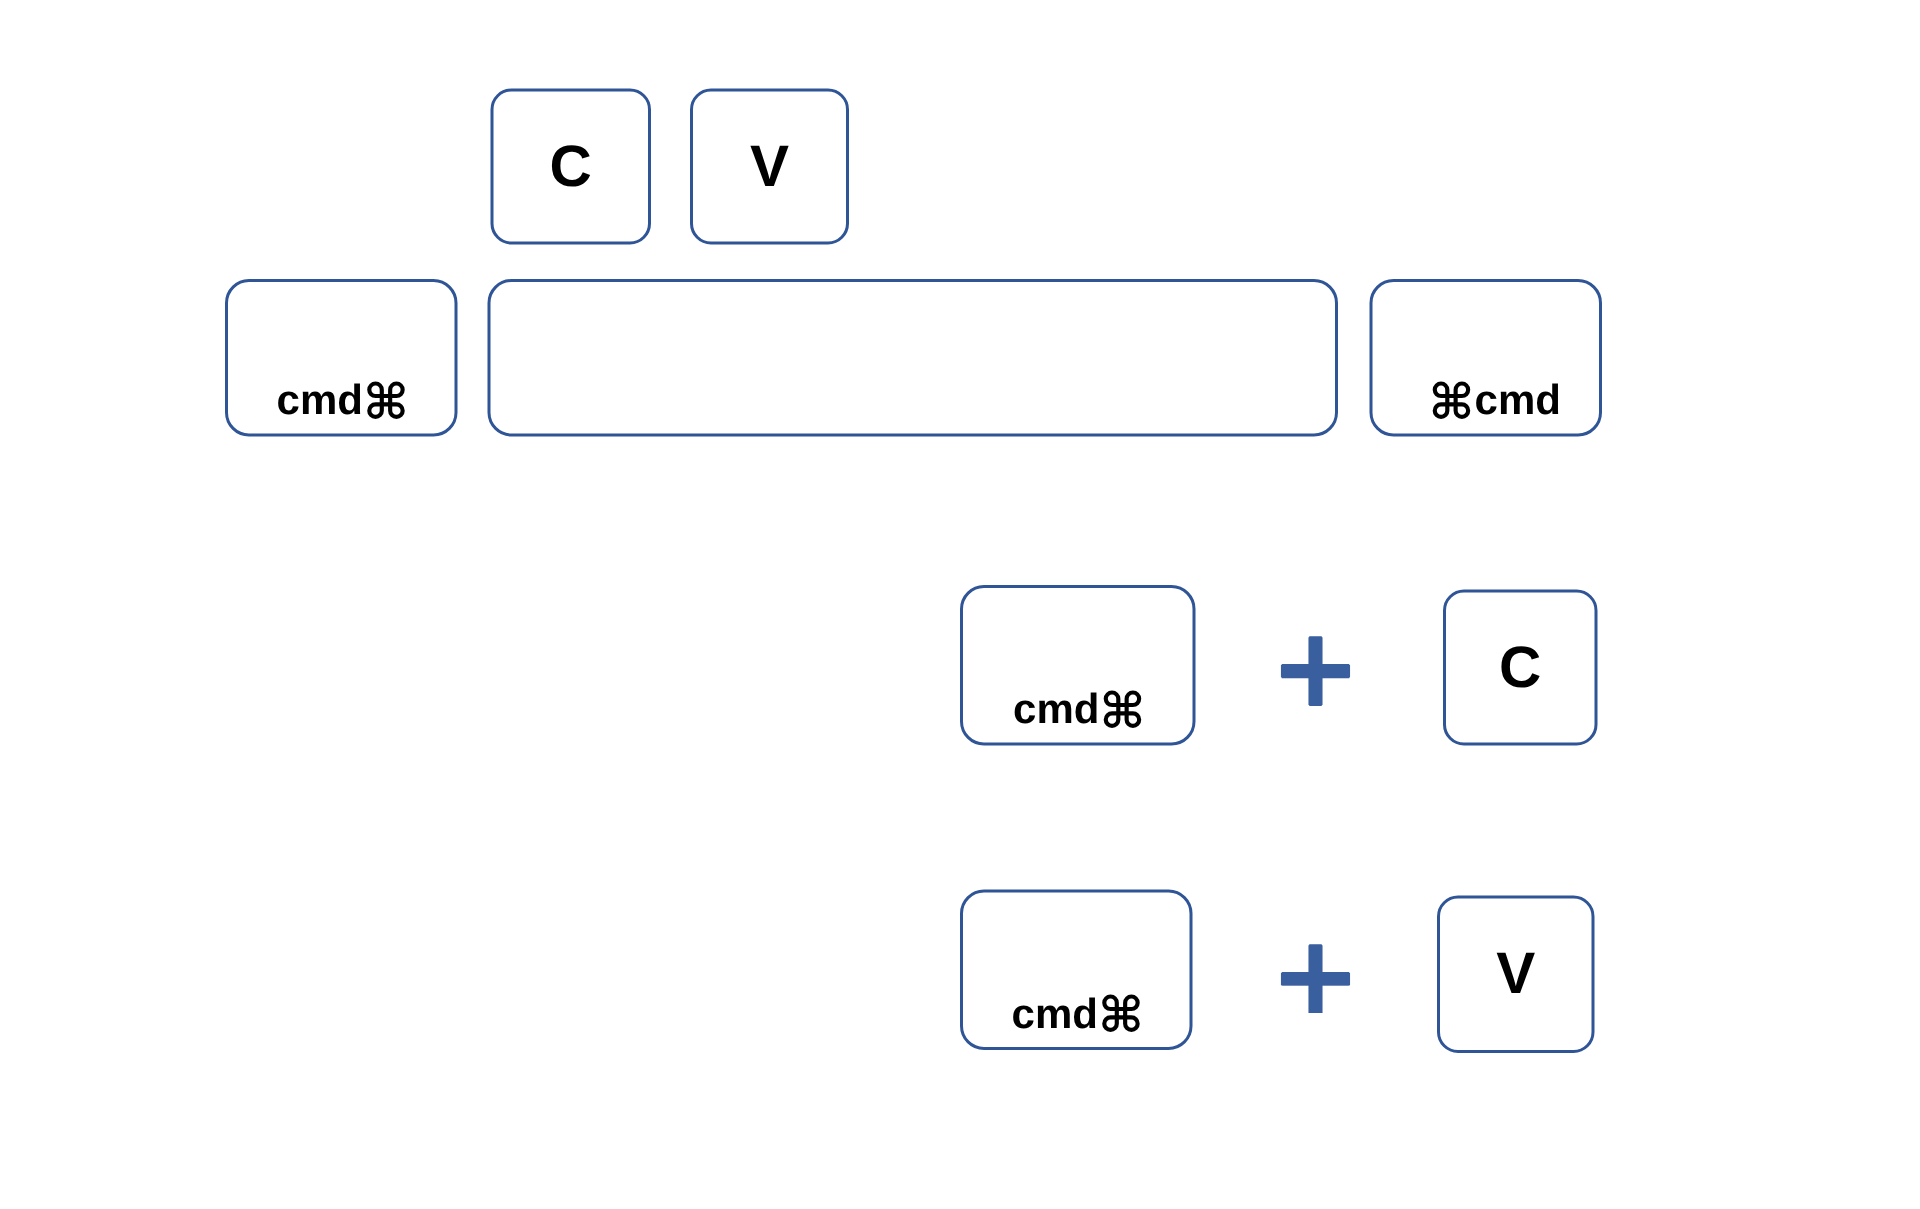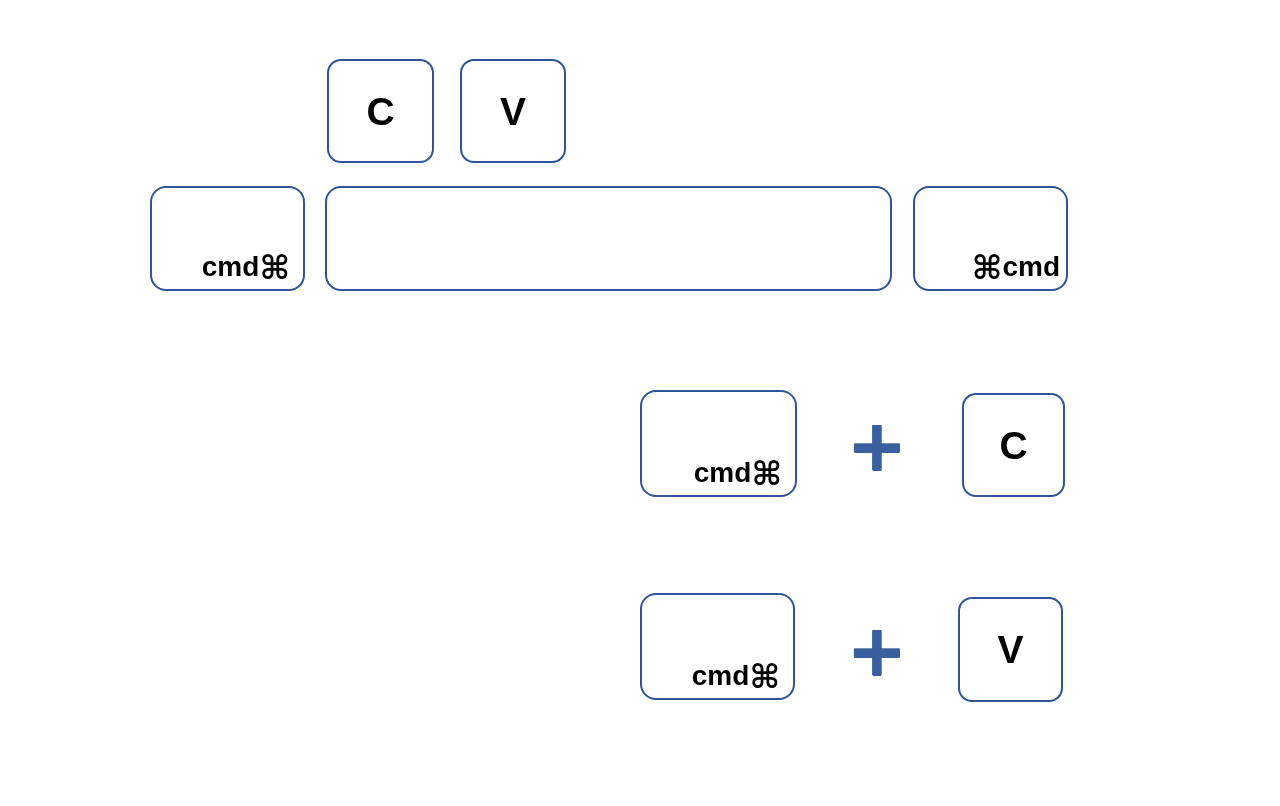--- a/index.html
+++ b/index.html
@@ -30,21 +30,21 @@
   .key-letter {
     font-family: "Liberation Sans", sans-serif;
     font-weight: 700;
     font-size: 39px;
     line-height: 1;
   }
   .cmd-key {
     border-radius: 16px;
     display: flex;
     align-items: flex-end;
-    justify-content: flex-end;
+    justify-content: center;
     padding: 0 13px 8px 15px;
   }
   .cmd-text {
     font-family: "Liberation Sans", sans-serif;
     font-weight: 700;
     font-size: 28px;
     line-height: 1;
   }
   .cmd-symbol {
     font-family: "DejaVu Sans", sans-serif;

